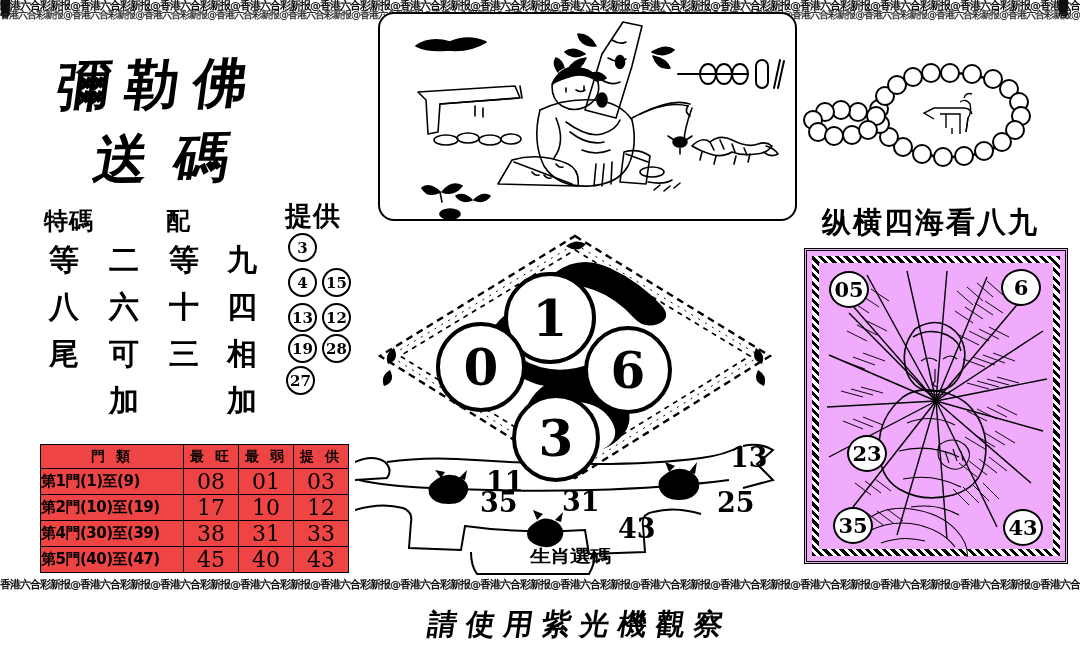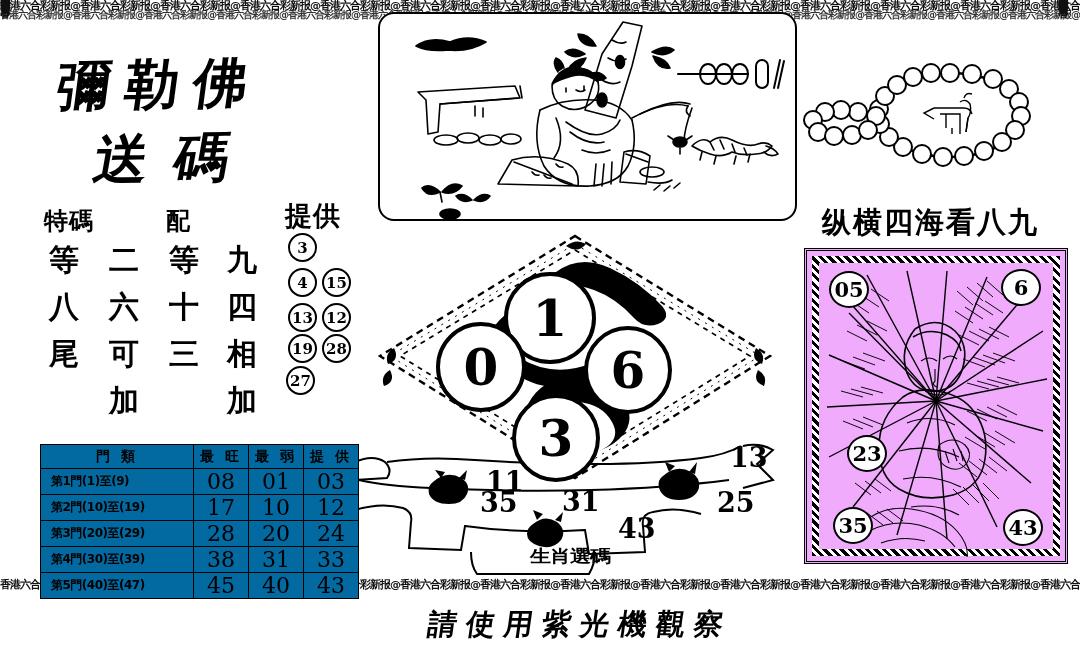--- a/index.html
+++ b/index.html
@@ -131,29 +131,29 @@
   #zodiac-label{
     position:absolute;left:530px;top:542px;
     font-family:"DejaVu Serif","Liberation Serif",serif;
     font-weight:bold;font-size:21px;letter-spacing:-1px;
     transform:scaleY(.82);z-index:8;
   }
 
   
   #gate-table{
     position:absolute;left:40px;top:444px;border-collapse:collapse;
-    background:#0369a1;font-family:"DejaVu Sans","Liberation Sans",sans-serif;
+    background:#ef4444;font-family:"DejaVu Sans","Liberation Sans",sans-serif;
   }
   #gate-table th,#gate-table td{border:1.6px solid #000;padding:0;text-align:center;}
   #gate-table thead th{
     font-family:"DejaVu Serif","Liberation Serif",serif;
     font-size:14px;font-weight:bold;height:23px;letter-spacing:3px;
   }
   #gate-table td.gate-name{
-    font-size:12px;font-weight:bold;text-align:left;padding-left:10px;
+    font-size:15px;font-weight:bold;text-align:left;padding-left:0;
     width:142px;height:24px;letter-spacing:-0.5px;
   }
   #gate-table td.num{
     font-family:"DejaVu Serif","Liberation Serif",serif;
     font-size:22px;width:54px;height:24px;
   }
   #table-shadow{position:absolute;left:44px;top:448px;width:318px;height:132px;background:#000;z-index:-1;}
 
   
   #footer-note{
@@ -512,26 +512,20 @@
         <td class="num">01</td>
         <td class="num">03</td>
       </tr>
       <tr>
         <td class="gate-name">第2門(10)至(19)</td>
         <td class="num">17</td>
         <td class="num">10</td>
         <td class="num">12</td>
       </tr>
       <tr>
-        <td class="gate-name">第3門(20)至(29)</td>
-        <td class="num">28</td>
-        <td class="num">20</td>
-        <td class="num">24</td>
-      </tr>
-      <tr>
         <td class="gate-name">第4門(30)至(39)</td>
         <td class="num">38</td>
         <td class="num">31</td>
         <td class="num">33</td>
       </tr>
       <tr>
         <td class="gate-name">第5門(40)至(47)</td>
         <td class="num">45</td>
         <td class="num">40</td>
         <td class="num">43</td>

